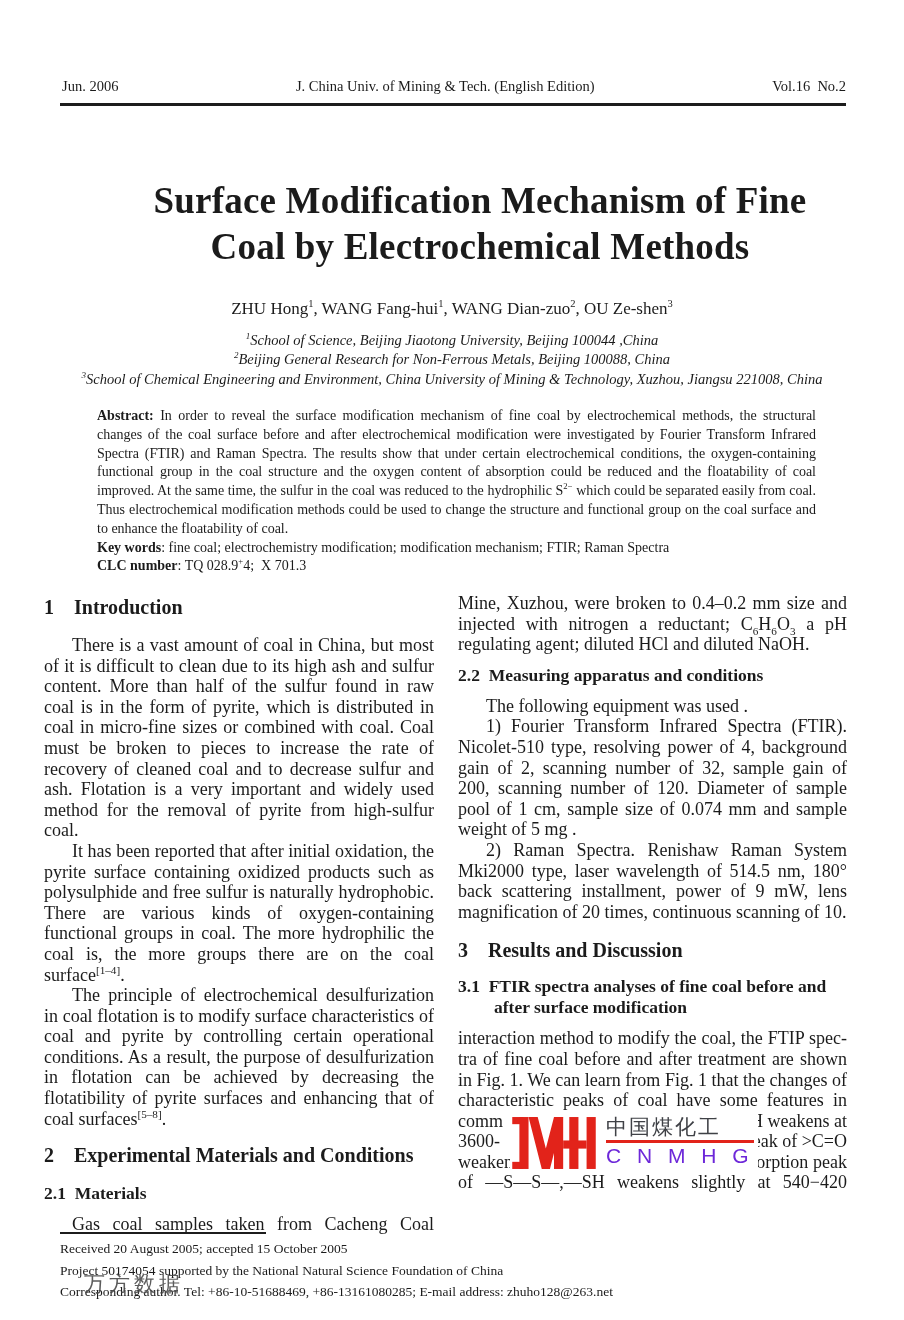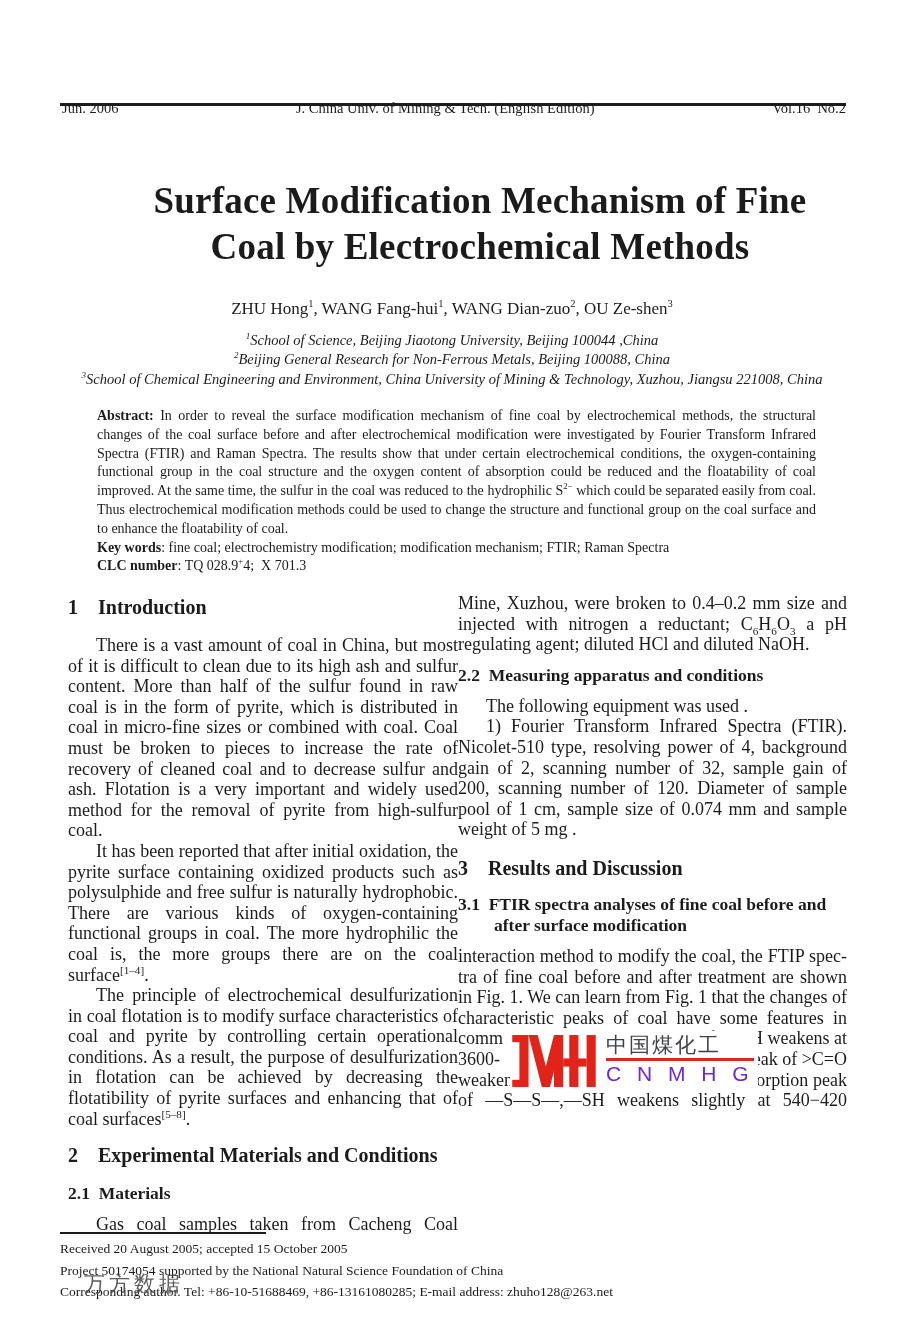--- a/index.html
+++ b/index.html
@@ -1,37 +1,37 @@
 <!DOCTYPE html>
 <html><head>
 <meta charset="utf-8">
 <style>
   html,body{margin:0;padding:0;background:#ffffff;}
   .page{position:relative;width:904px;height:1320px;background:#ffffff;overflow:hidden;
         font-family:"Liberation Serif",serif;color:#1b1b1b;}
   
-  .hdr{position:absolute;top:100px;left:62px;width:784px;display:flex;justify-content:space-between;
+  .hdr{position:absolute;top:78px;left:62px;width:784px;display:flex;justify-content:space-between;
        align-items:baseline;font-size:14.5px;}
   .hdr-center{flex:1;text-align:center;}
   .hdr-rule{position:absolute;top:103px;left:60px;width:786px;height:3px;background:#1c1c1c;}
   
   .title{position:absolute;top:178px;left:0;width:100%;text-align:center;
          font-size:37px;font-weight:bold;line-height:1.23;letter-spacing:.2px;padding-left:28px;}
   .authors{position:absolute;top:299px;left:0;width:100%;text-align:center;font-size:17px;}
   sup{font-size:.62em;line-height:0;vertical-align:super;}
   sub{font-size:.62em;line-height:0;vertical-align:sub;}
   .affs{position:absolute;top:331px;left:0;width:100%;text-align:center;
         font-style:italic;font-size:14.5px;line-height:1.33;}
   
   .abstract{position:absolute;top:407px;left:97px;width:719px;font-size:14px;line-height:18.8px;
             text-align:justify;}
   .abstract b{font-weight:bold;}
   
   .col{position:absolute;top:593px;font-size:18px;line-height:20.6px;text-align:justify;}
-  .col-left{left:68px;width:390px;}
+  .col-left{left:44px;width:390px;}
   .col-right{left:458px;width:389px;}
   .h-num{font-size:20px;font-weight:bold;text-align:left;margin:2px 0 16px 0;line-height:24px;}
   .h-sub{font-size:17.5px;font-weight:bold;text-align:left;margin:10px 0 10px 0;line-height:21px;}
   .h-sub.hang{padding-left:36px;text-indent:-36px;}
   .para{margin:0;text-indent:28px;}
   .para.noind{text-indent:0;}
   .line-just{text-align:justify;text-align-last:justify;}
   
   .p5{position:relative;}
   .p5 .pl{height:20.6px;white-space:nowrap;overflow:visible;text-align:justify;text-align-last:justify;}
@@ -93,20 +93,21 @@
     <div class="h-num" style="margin-top:14px;">2 Experimental Materials and Conditions</div>
     <div class="h-sub">2.1 Materials</div>
     <p class="para line-just">Gas coal samples taken from Cacheng Coal</p>
   </div>
 
   <div class="col col-right">
     <p class="para noind"><span>Mine, Xuzhou, were broken to 0.4–0.2 mm size and injected with nitrogen a reductant; C</span><sub>6</sub><span>H</span><sub>6</sub><span>O</span><sub>3</sub><span> a pH regulating agent; diluted HCl and diluted NaOH.</span></p>
     <div class="h-sub">2.2 Measuring apparatus and conditions</div>
     <p class="para">The following equipment was used .</p>
     <p class="para">1) Fourier Transform Infrared Spectra (FTIR). Nicolet-510 type, resolving power of 4, background gain of 2, scanning number of 32, sample gain of 200, scanning number of 120. Diameter of sample pool of 1 cm, sample size of 0.074 mm and sample weight of 5 mg .</p>
+    <p class="para">2) Raman Spectra. Renishaw Raman System Mki2000 type, laser wavelength of 514.5 nm, 180° back scattering installment, power of 9 mW, lens magnification of 20 times, continuous scanning of 10.</p>
     <div class="h-num" style="margin-top:16px;margin-bottom:14px;">3 Results and Discussion</div>
     <div class="h-sub hang">3.1 FTIR spectra analyses of fine coal before and after surface modification</div>
 
     <div class="p5">
       <div class="pl">interaction method to modify the coal, the FTIP spec-</div>
       <div class="pl">tra of fine coal before and after treatment are shown</div>
       <div class="pl">in Fig. 1. We can learn from Fig. 1 that the changes of</div>
       <div class="pl">characteristic peaks of coal have some features in</div>
       <div class="frag-row">
         <span>comm</span>

